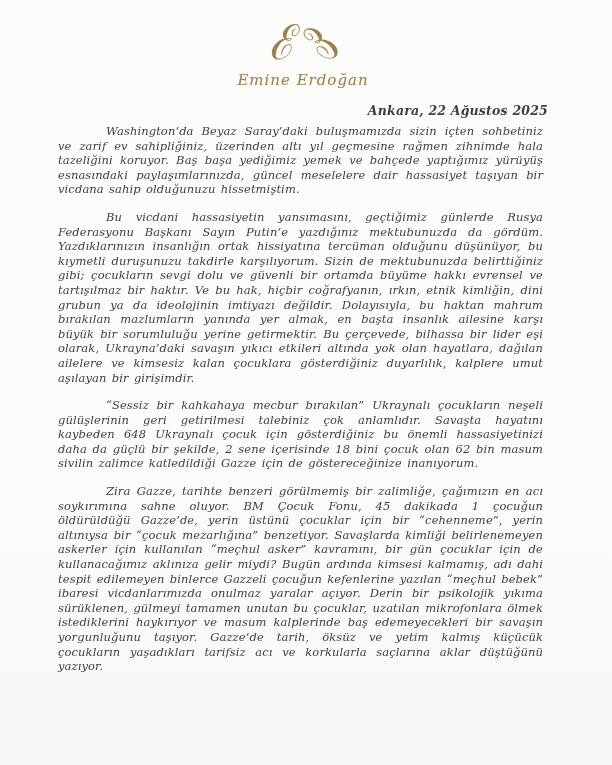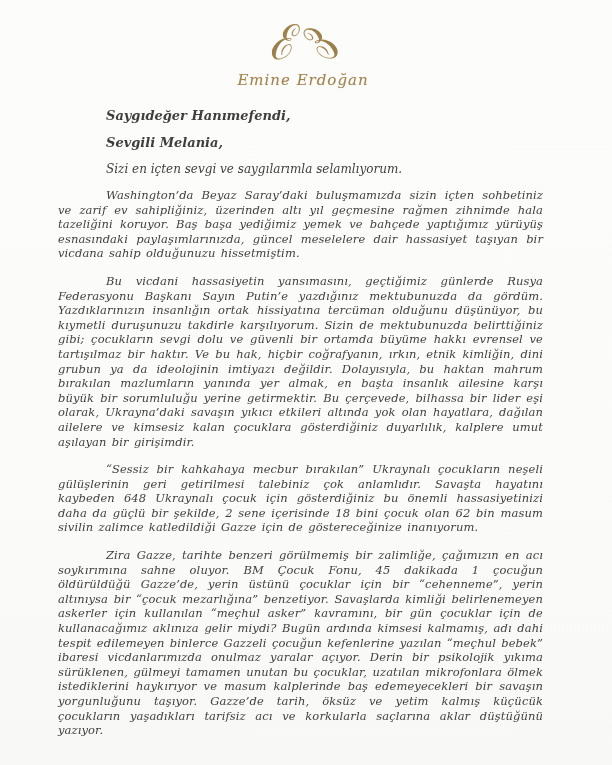--- a/index.html
+++ b/index.html
@@ -95,26 +95,22 @@
           <stop offset="0.5" stop-color="#a1854f"></stop>
           <stop offset="1" stop-color="#cdb98f"></stop>
         </linearGradient>
       </defs>
       <text x="44" y="47" font-size="52" font-style="italic" font-family="DejaVu Serif, serif" fill="url(#goldgrad)" text-anchor="middle" transform="rotate(-8 44 30)">ℰ</text>
       <text x="-96" y="47" font-size="52" font-style="italic" font-family="DejaVu Serif, serif" fill="url(#goldgrad)" text-anchor="middle" transform="scale(-1,1) rotate(8 -96 30)">ℰ</text>
     </svg>
     <div class="sender-name">Emine Erdoğan</div>
   </div>
 
+  <div class="dateline">Ankara, 22 Ağustos 2025</div>
 
-  <div class="salutation-block">
-    <div class="salutation">Saygıdeğer Hanımefendi,</div>
-    <div class="salutation">Sevgili Melania,</div>
-    <div class="greeting">Sizi en içten sevgi ve saygılarımla selamlıyorum.</div>
-  </div>
 
   <div class="body-text">
     <p class="para">Washington’da Beyaz Saray’daki buluşmamızda sizin içten sohbetiniz ve zarif ev sahipliğiniz, üzerinden altı yıl geçmesine rağmen zihnimde hala tazeliğini koruyor. Baş başa yediğimiz yemek ve bahçede yaptığımız yürüyüş esnasındaki paylaşımlarınızda, güncel meselelere dair hassasiyet taşıyan bir vicdana sahip olduğunuzu hissetmiştim.</p>
     <p class="para">Bu vicdani hassasiyetin yansımasını, geçtiğimiz günlerde Rusya Federasyonu Başkanı Sayın Putin’e yazdığınız mektubunuzda da gördüm. Yazdıklarınızın insanlığın ortak hissiyatına tercüman olduğunu düşünüyor, bu kıymetli duruşunuzu takdirle karşılıyorum. Sizin de mektubunuzda belirttiğiniz gibi; çocukların sevgi dolu ve güvenli bir ortamda büyüme hakkı evrensel ve tartışılmaz bir haktır. Ve bu hak, hiçbir coğrafyanın, ırkın, etnik kimliğin, dini grubun ya da ideolojinin imtiyazı değildir. Dolayısıyla, bu haktan mahrum bırakılan mazlumların yanında yer almak, en başta insanlık ailesine karşı büyük bir sorumluluğu yerine getirmektir. Bu çerçevede, bilhassa bir lider eşi olarak, Ukrayna’daki savaşın yıkıcı etkileri altında yok olan hayatlara, dağılan ailelere ve kimsesiz kalan çocuklara gösterdiğiniz duyarlılık, kalplere umut aşılayan bir girişimdir.</p>
     <p class="para">“Sessiz bir kahkahaya mecbur bırakılan” Ukraynalı çocukların neşeli gülüşlerinin geri getirilmesi talebiniz çok anlamlıdır. Savaşta hayatını kaybeden 648 Ukraynalı çocuk için gösterdiğiniz bu önemli hassasiyetinizi daha da güçlü bir şekilde, 2 sene içerisinde 18 bini çocuk olan 62 bin masum sivilin zalimce katledildiği Gazze için de göstereceğinize inanıyorum.</p>
     <p class="para">Zira Gazze, tarihte benzeri görülmemiş bir zalimliğe, çağımızın en acı soykırımına sahne oluyor. BM Çocuk Fonu, 45 dakikada 1 çocuğun öldürüldüğü Gazze’de, yerin üstünü çocuklar için bir “cehenneme”, yerin altınıysa bir “çocuk mezarlığına” benzetiyor. Savaşlarda kimliği belirlenemeyen askerler için kullanılan “meçhul asker” kavramını, bir gün çocuklar için de kullanacağımız aklınıza gelir miydi? Bugün ardında kimsesi kalmamış, adı dahi tespit edilemeyen binlerce Gazzeli çocuğun kefenlerine yazılan “meçhul bebek” ibaresi vicdanlarımızda onulmaz yaralar açıyor. Derin bir psikolojik yıkıma sürüklenen, gülmeyi tamamen unutan bu çocuklar, uzatılan mikrofonlara ölmek istediklerini haykırıyor ve masum kalplerinde baş edemeyecekleri bir savaşın yorgunluğunu taşıyor. Gazze’de tarih, öksüz ve yetim kalmış küçücük çocukların yaşadıkları tarifsiz acı ve korkularla saçlarına aklar düştüğünü yazıyor.</p>
   </div>
 
 </div>
 

